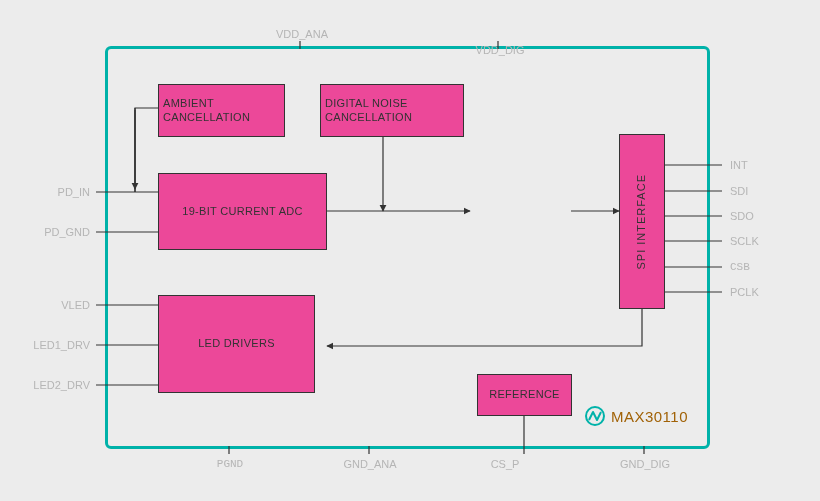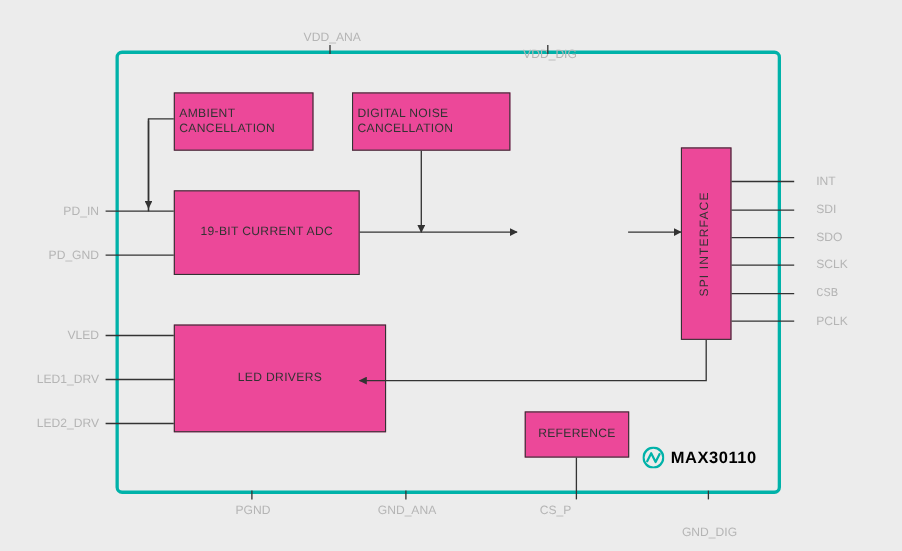--- a/index.html
+++ b/index.html
@@ -39,41 +39,41 @@
     box-sizing: border-box;
     padding: 4px;
   }
   .pin-label {
     position: absolute;
     font-size: 11px;
     color: #b5b5b5;
     white-space: nowrap;
   }
   .pin-left   { text-align: right; }
-  .pin-right  { text-align: center; margin-left: 12px; }
+  .pin-right  { text-align: center; }
   .pin-top, .pin-bottom { text-align: center; }
   svg.conn {
     position: absolute;
     left: 0; top: 0;
     width: 820px; height: 501px;
     pointer-events: none;
   }
   .part-brand {
     position: absolute;
     right: 132px;
     bottom: 75px;
     display: flex;
     align-items: center;
     gap: 6px;
   }
   .part-brand .name {
     font-size: 15px;
-    font-weight: 700;
+    font-weight: 400;
     letter-spacing: 0.5px;
-    color: #000000;
+    color: #a16207;
   }
   .spi-vert {
     writing-mode: vertical-rl;
     transform: rotate(180deg);
     letter-spacing: 1px;
   }
 </style>
 </head>
 <body>
 
@@ -91,35 +91,35 @@
 
   <div class="block" style="left:158px; top:173px; width:169px; height:77px;">
     <span>19-BIT CURRENT ADC</span>
   </div>
 
 
   <div class="block" style="left:619px; top:134px; width:46px; height:175px;">
     <span class="spi-vert">SPI INTERFACE</span>
   </div>
 
-  <div class="block" style="left:158px; top:295px; width:193px; height:98px;">
+  <div class="block" style="left:158px; top:295px; width:157px; height:98px;">
     <span>LED DRIVERS</span>
   </div>
 
   <div class="block" style="left:477px; top:374px; width:95px; height:42px;">
     <span>REFERENCE</span>
   </div>
 
   <div class="pin-label pin-top" style="left:262px; top:28px; width:80px;">VDD_ANA</div>
   <div class="pin-label pin-top" style="left:460px; top:44px; width:80px;">VDD_DIG</div>
 
-  <div class="pin-label pin-bottom" style="left:200px; top:458px; width:60px;">PGND</div>
+  <div class="pin-label pin-bottom" style="left:200px; top:458px; width:60px;font-family:Liberation Mono, monospace;">PGND</div>
   <div class="pin-label pin-bottom" style="left:330px; top:458px; width:80px;">GND_ANA</div>
   <div class="pin-label pin-bottom" style="left:480px; top:458px; width:50px;">CS_P</div>
-  <div class="pin-label pin-bottom" style="left:605px; top:478px; width:80px;">GND_DIG</div>
+  <div class="pin-label pin-bottom" style="left:605px; top:458px; width:80px;">GND_DIG</div>
 
   <div class="pin-label pin-left" style="left:30px; top:186px; width:60px;">PD_IN</div>
   <div class="pin-label pin-left" style="left:30px; top:226px; width:60px;">PD_GND</div>
   <div class="pin-label pin-left" style="left:30px; top:299px; width:60px;">VLED</div>
   <div class="pin-label pin-left" style="left:30px; top:339px; width:60px;">LED1_DRV</div>
   <div class="pin-label pin-left" style="left:30px; top:379px; width:60px;">LED2_DRV</div>
 
   <div class="pin-label pin-right" style="left:730px; top:159px;">INT</div>
   <div class="pin-label pin-right" style="left:730px; top:185px;">SDI</div>
   <div class="pin-label pin-right" style="left:730px; top:210px;">SDO</div>

